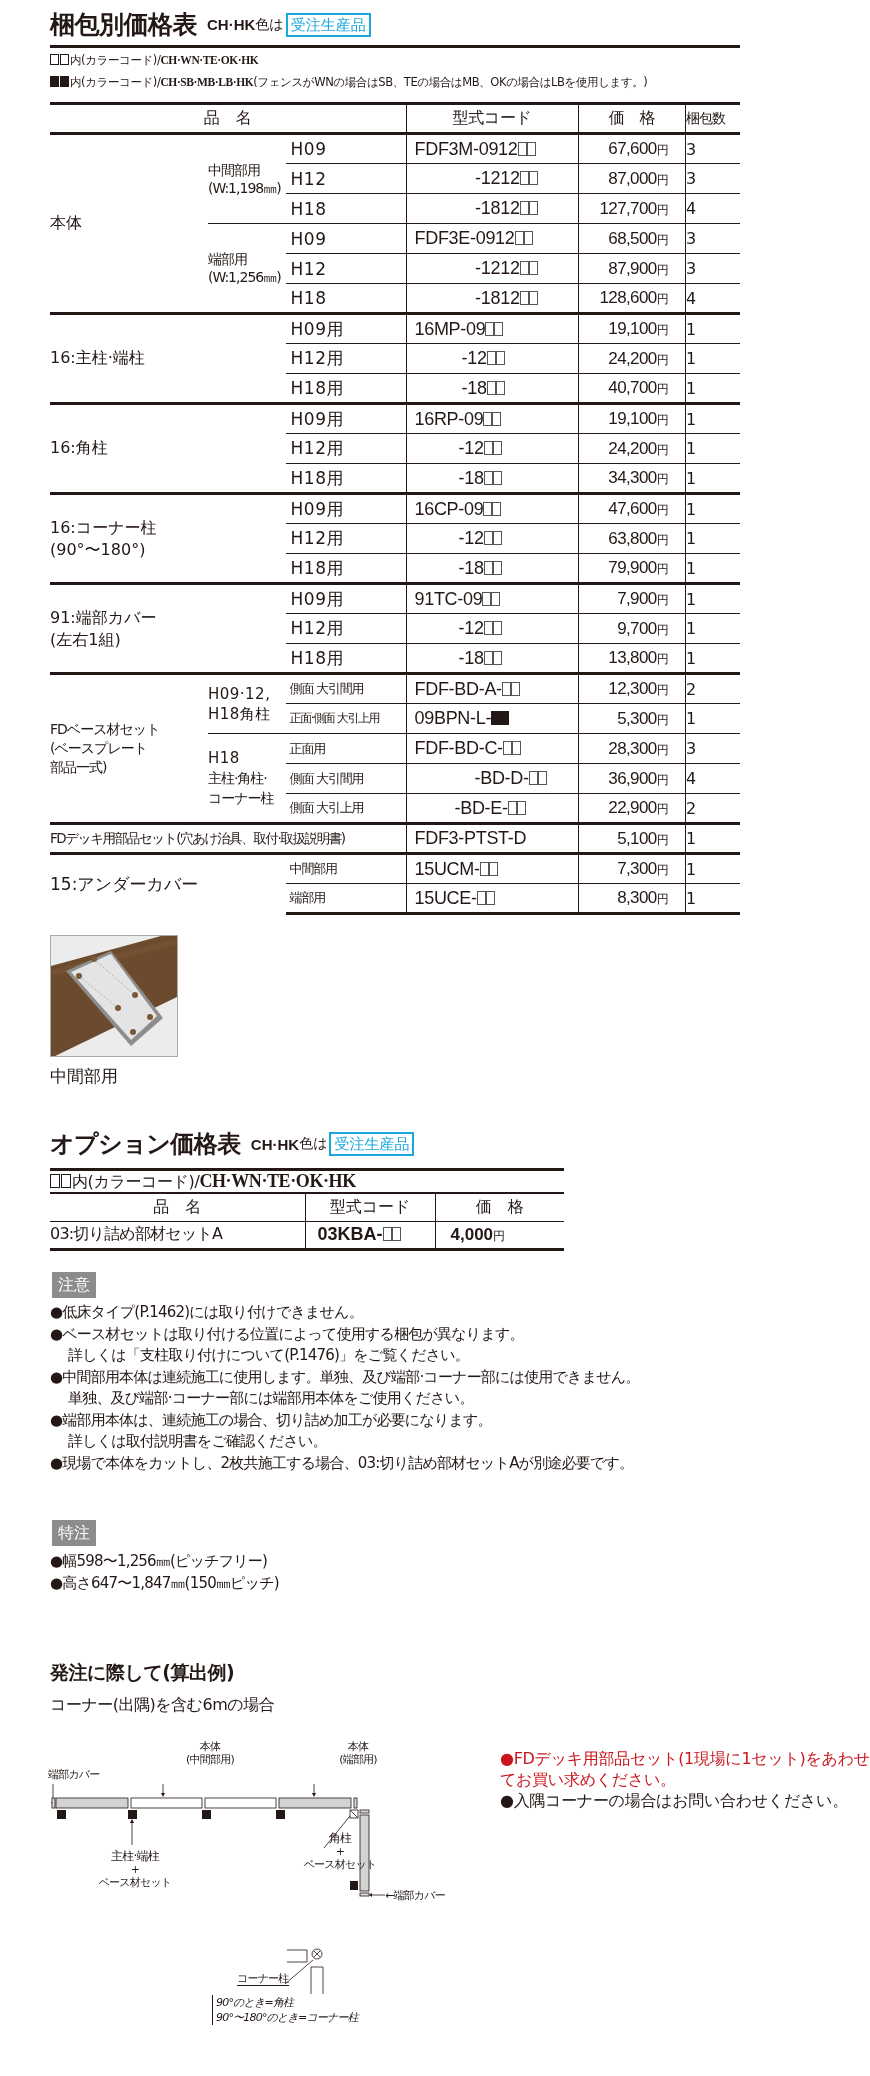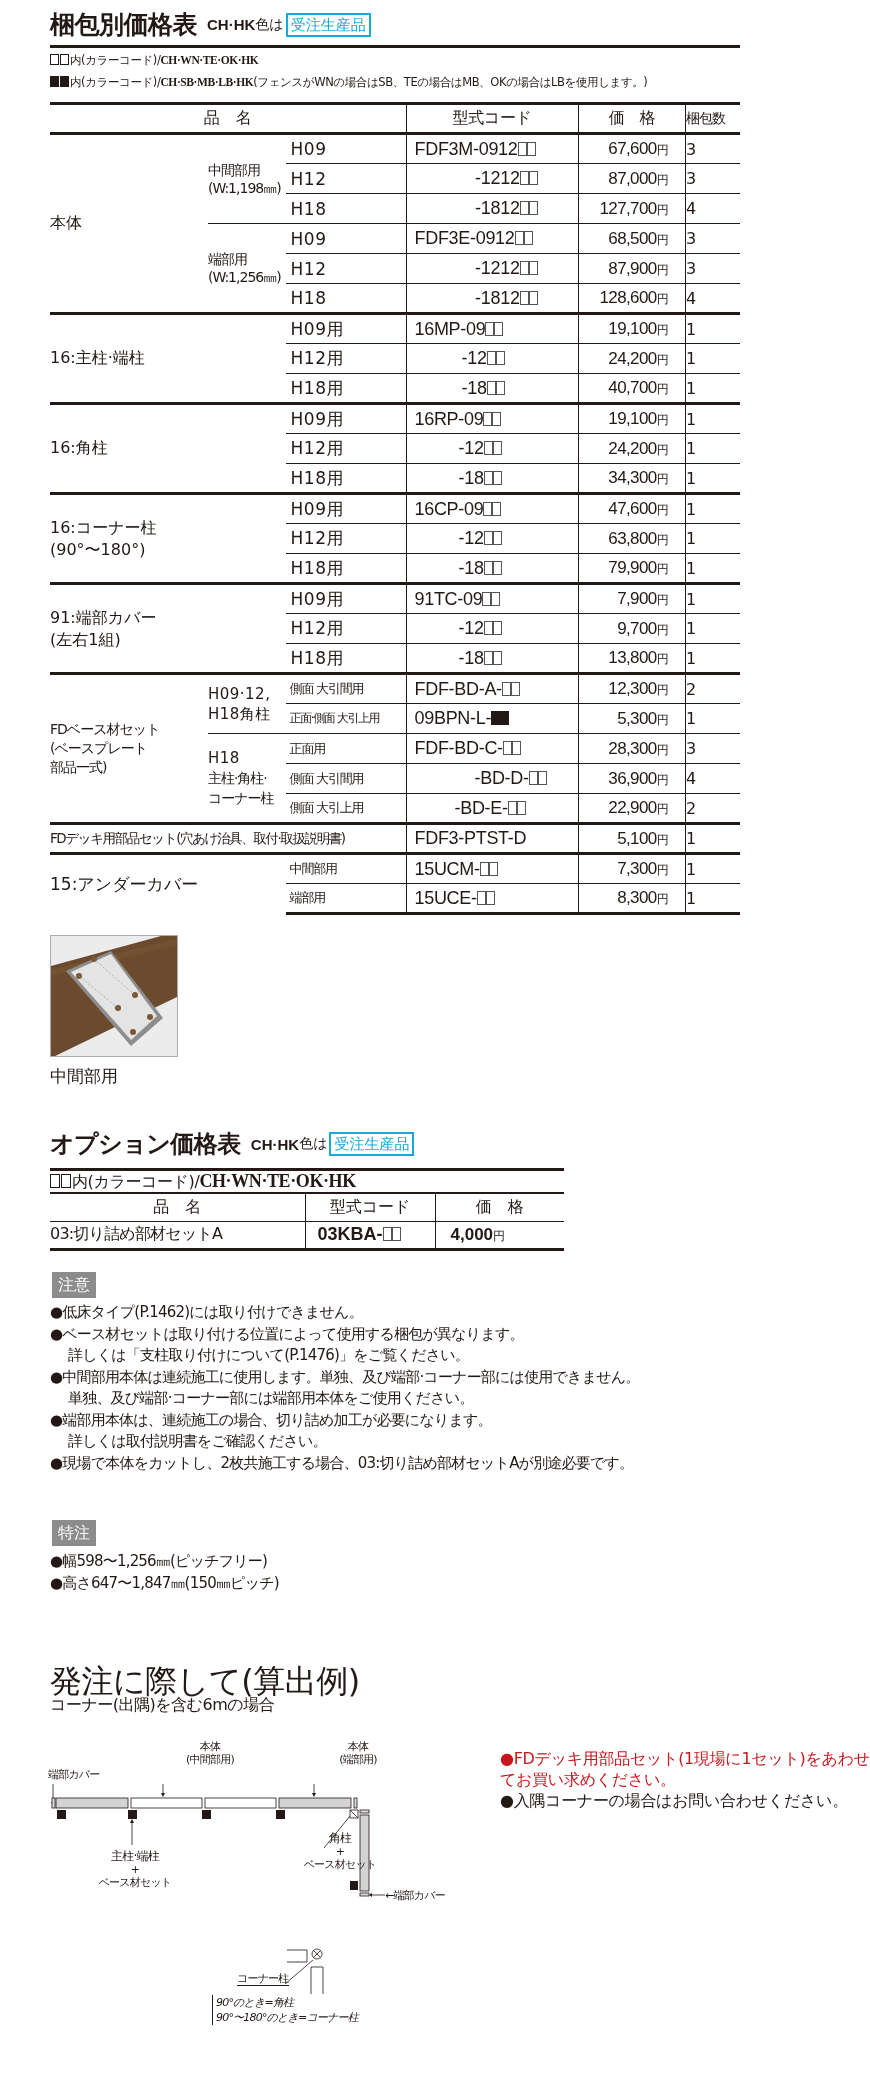--- a/index.html
+++ b/index.html
@@ -50,21 +50,21 @@
   table.opt { border-collapse: collapse; position: absolute; left: 50px; top: 1192px; width: 514px; table-layout: fixed; }
   table.opt td, table.opt th { font-weight: normal; height: 28px; white-space: nowrap; }
   table.opt th { font-size: 16px; border-top: 2px solid #231815; border-bottom: 1px solid #231815; }
   table.opt td { font-size: 16px; border-bottom: 3px solid #231815; }
   table.opt .l { border-left: 1px solid #231815; }
 
   .label-box { background: #8c8c8c; color: #fff; font-size: 16px; padding: 2px 6px; line-height: 22px; }
   .notes { left: 50px; font-size: 15px; line-height: 21.5px; letter-spacing: -0.8px; }
   .notes .ind { padding-left: 18px; }
 
-  .sec-title { left: 50px; top: 1660px; font-size: 32px; font-weight: normal; letter-spacing: -0.5px; }
+  .sec-title { left: 50px; top: 1660px; font-size: 19px; font-weight: bold; letter-spacing: -0.5px; }
   .sec-sub { left: 50px; top: 1695px; font-size: 16px; letter-spacing: -0.5px; }
 
   .right-notes { left: 500px; top: 1748px; font-size: 16px; line-height: 21px; width: 370px; letter-spacing: -0.3px; }
   .red { color: #c8161d; }
 
   .dlabel { font-size: 11px; text-align: center; white-space: nowrap; line-height: 13px; letter-spacing: -0.8px; }
 </style>
 </head>
 <body>
 

